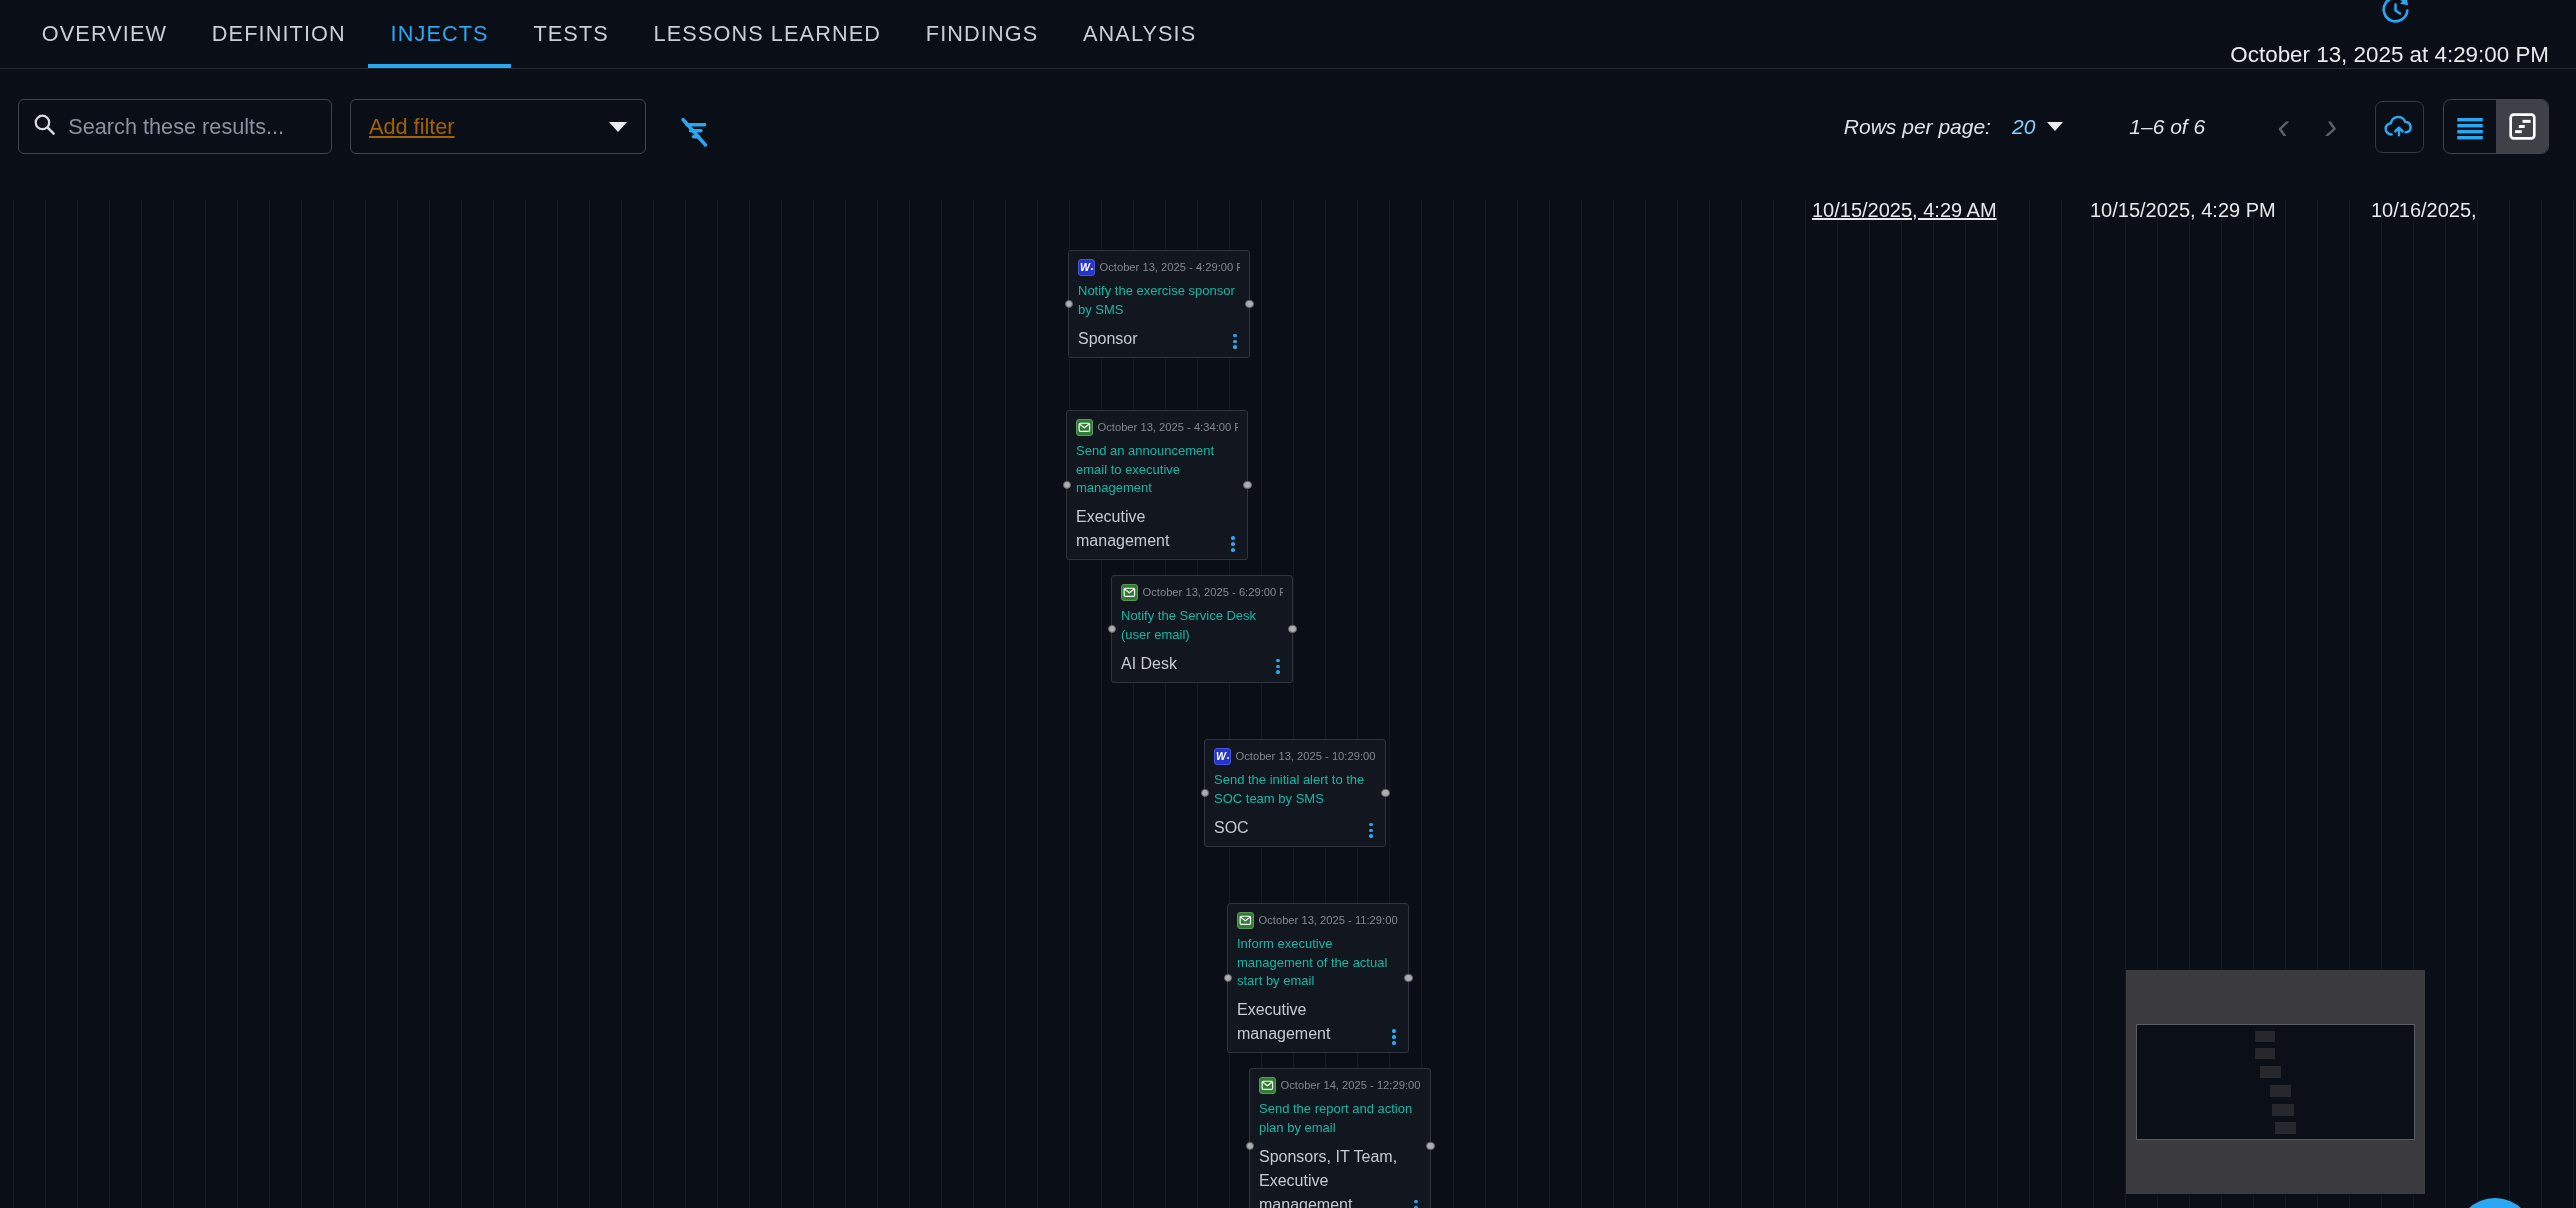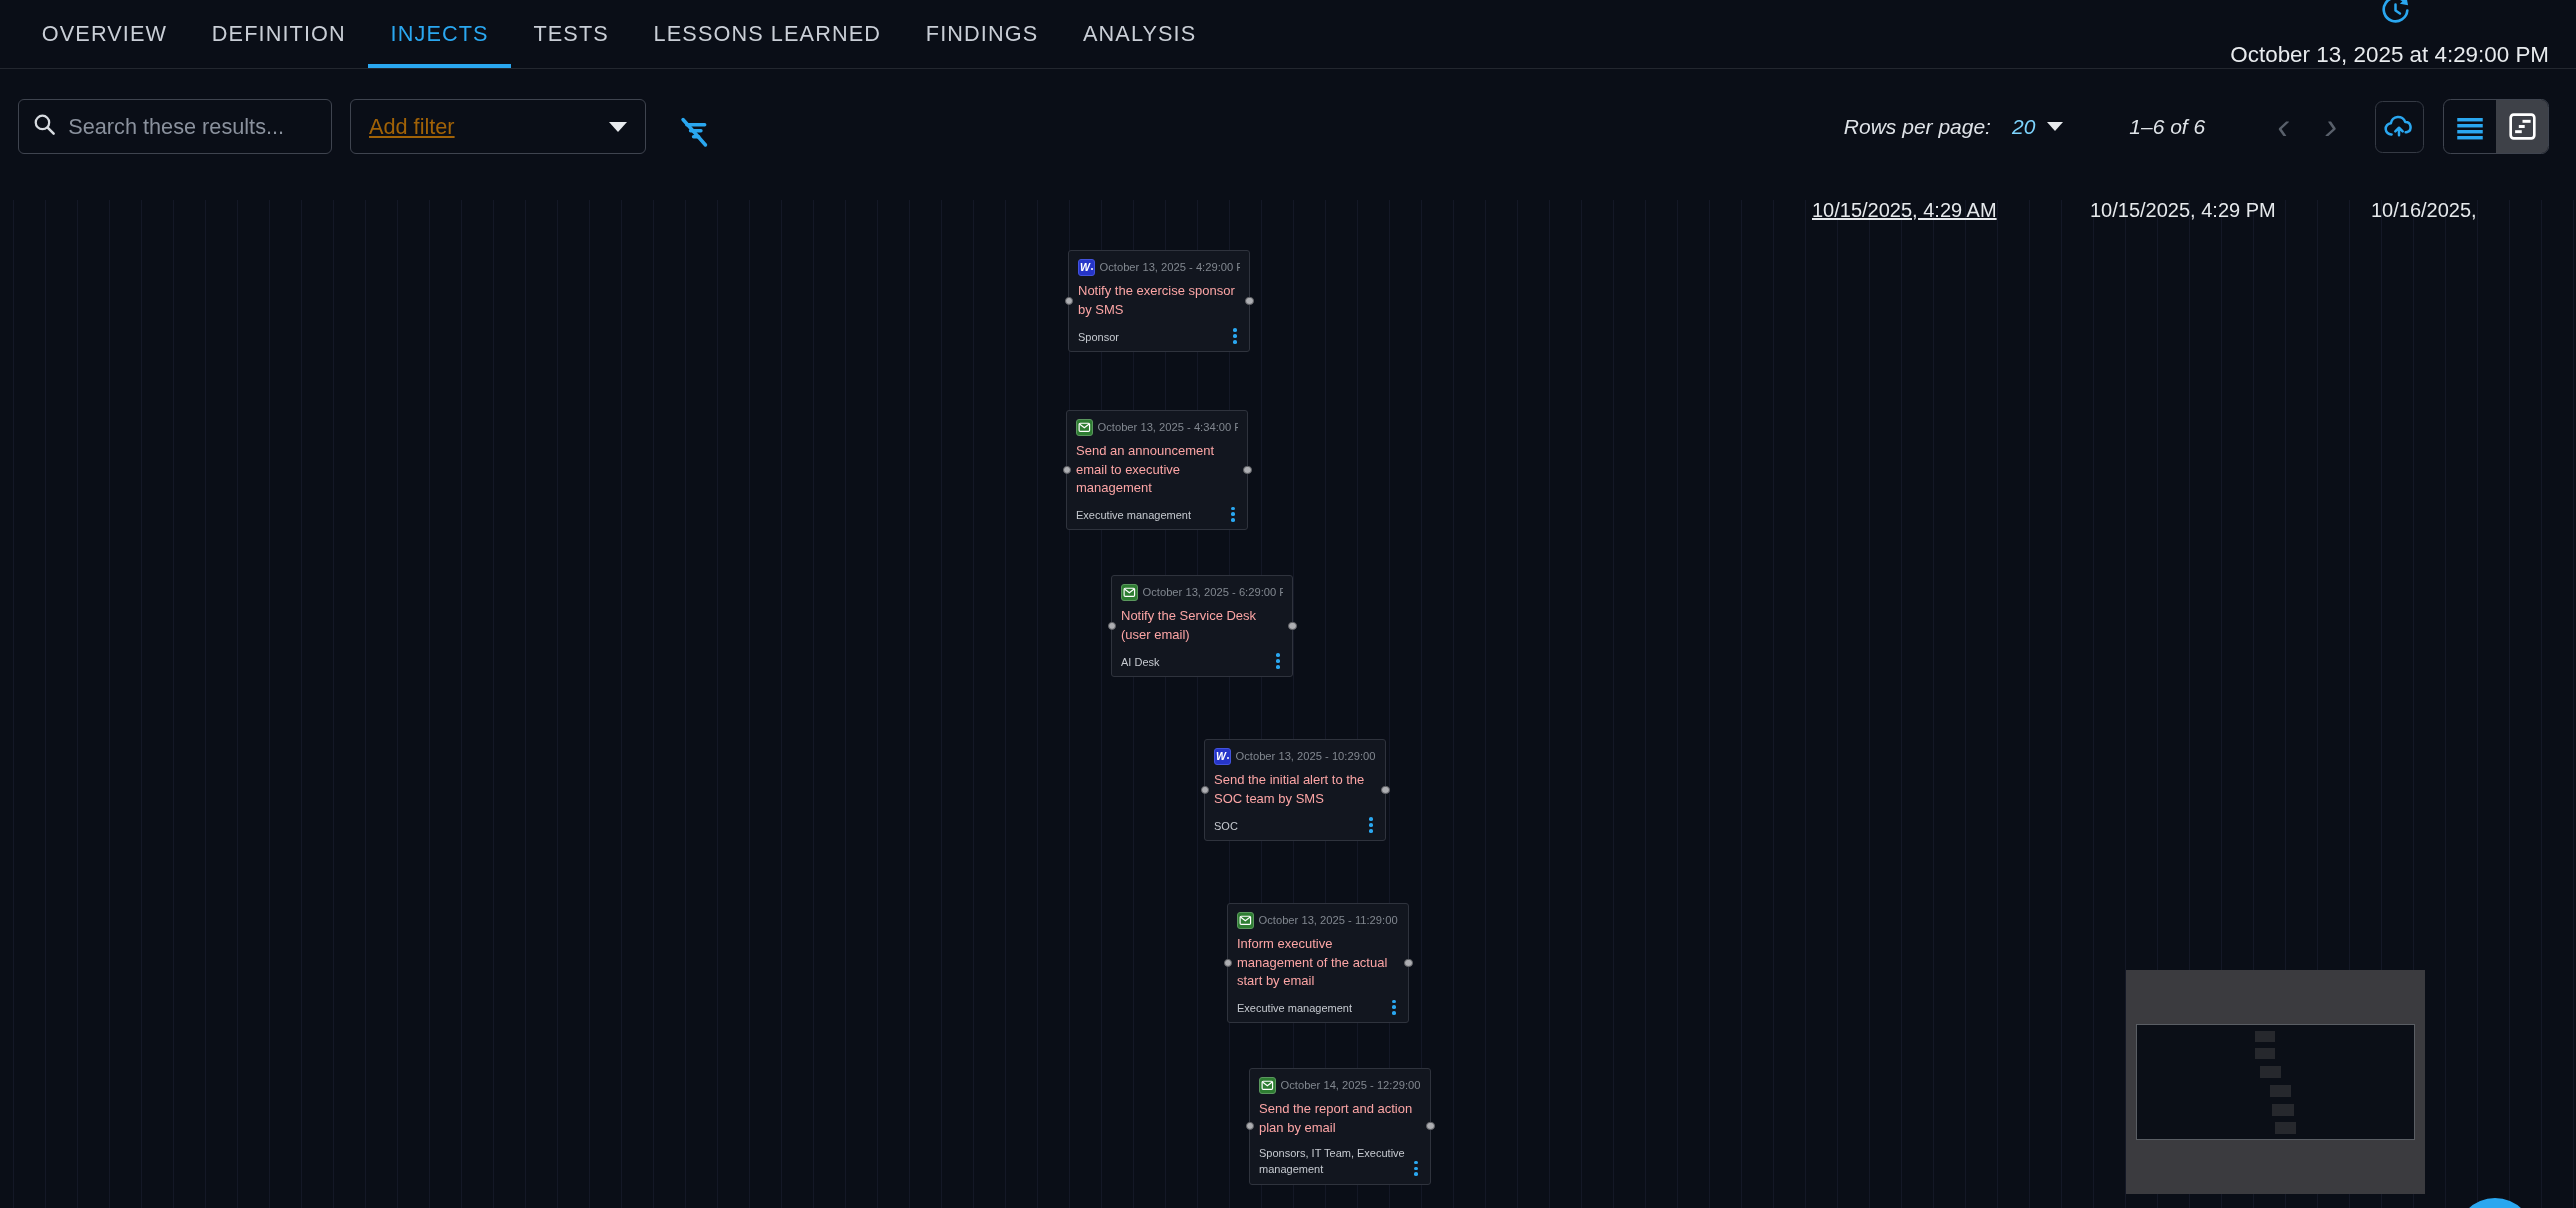--- a/index.html
+++ b/index.html
@@ -89,23 +89,23 @@
   }
   .card-head { display: flex; align-items: center; }
   .inject-icon {
     width: 17px; height: 17px; border-radius: 3px; flex: 0 0 auto;
     display: flex; align-items: center; justify-content: center; margin-right: 4.5px;
   }
   .inject-icon.sms { background: #2635c8; border: 0.7px solid #4353de; color: #fff; font-size: 10.5px; font-weight: bold; font-style: italic; }
   .inject-icon.sms::after { content: ""; width: 2.2px; height: 2.2px; background: #fff; border-radius: 50%; margin-left: 0.7px; margin-top: 4.5px; }
   .inject-icon.email { background: #2e7d32; border: 0.7px solid #5b975e; }
   .card-time { font-size: 11.2px; color: #81878f; white-space: nowrap; overflow: hidden; }
-  .card-title { font-size: 13px; color: #fca5a5; line-height: 1.42; margin-top: 6.7px; }
+  .card-title { font-size: 13px; color: #14b8a6; line-height: 1.42; margin-top: 6.7px; }
   .card-foot { display: flex; align-items: flex-end; margin-top: 7.5px; }
-  .card-tags { font-size: 11px; color: #c6cad0; line-height: 1.5; padding-right: 6px; }
+  .card-tags { font-size: 16px; color: #c6cad0; line-height: 1.5; padding-right: 6px; }
   .kebab { margin-left: auto; display: flex; flex-direction: column; gap: 2.2px; padding: 1.5px 3px; cursor: pointer; }
   .kebab i { width: 3.7px; height: 3.7px; border-radius: 50%; background: #2aa7f0; display: block; }
   .port {
     position: absolute; width: 8.2px; height: 8.2px; border-radius: 50%;
     background: #adaeb2; border: 0.7px solid #5f6065; top: 50%; transform: translateY(-50%); cursor: crosshair;
   }
   .port.l { left: -4.5px; } .port.r { right: -4.5px; }
   
   .minimap { position: absolute; background: #3b3b3f; z-index: 8; cursor: pointer; }
   .mini-viewport { position: absolute; background: #0b0f17; border: 0.7px solid #5a5e64; }

